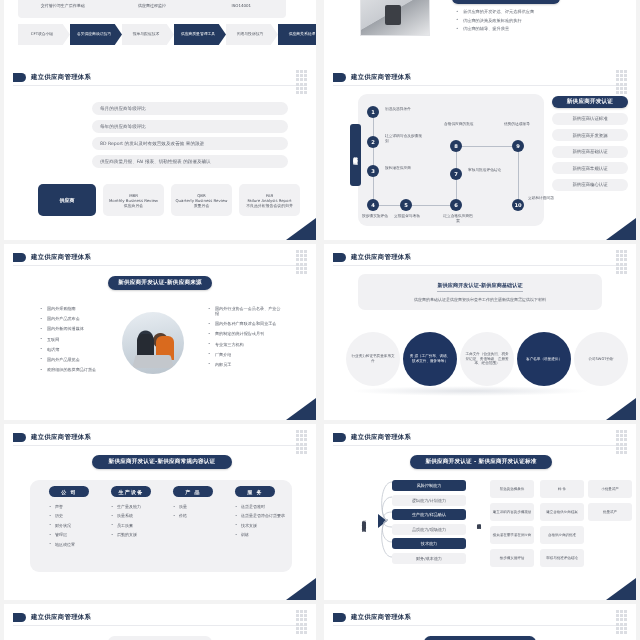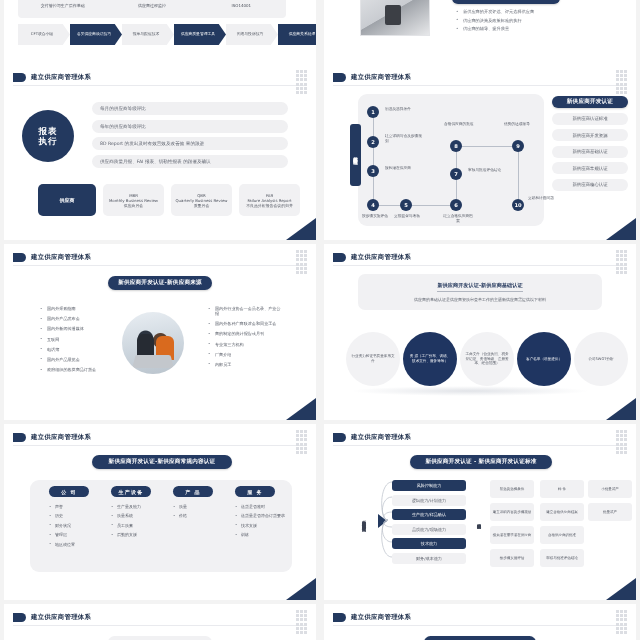--- a/index.html
+++ b/index.html
@@ -307,24 +307,20 @@
     </ul>
     <div class="corner-tri"></div>
   </div>
 
   <div class="slide s1">
     <div class="hdr">
       <div class="badge"></div>
       <div class="htxt">建立供应商管理体系</div>
     </div>
     <div class="hdr-rule"></div>
-    <div class="circ">
-      <span>报表</span>
-      <span>执行</span>
-    </div>
     <div class="rows">
       <div class="greyrow">每月的供应商等级评比</div>
       <div class="greyrow">每年的供应商等级评比</div>
       <div class="greyrow">8D Report 的发出及时有效营效及改善效 果的跟进</div>
       <div class="greyrow">供应商质量月报、FAI 报表、切勒性报表 的跟催及确认</div>
     </div>
     <div class="btmrow">
       <div class="bsup">供应商</div>
       <div class="bcard">
         <span>MBR</span>

